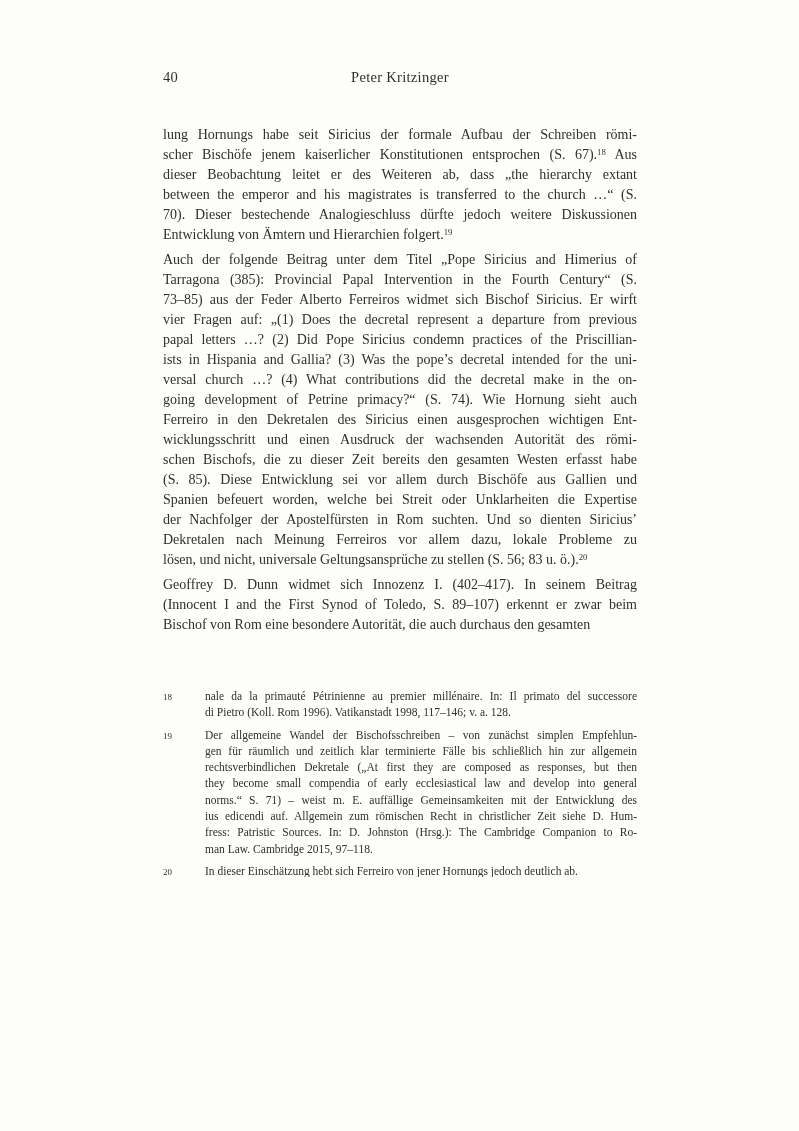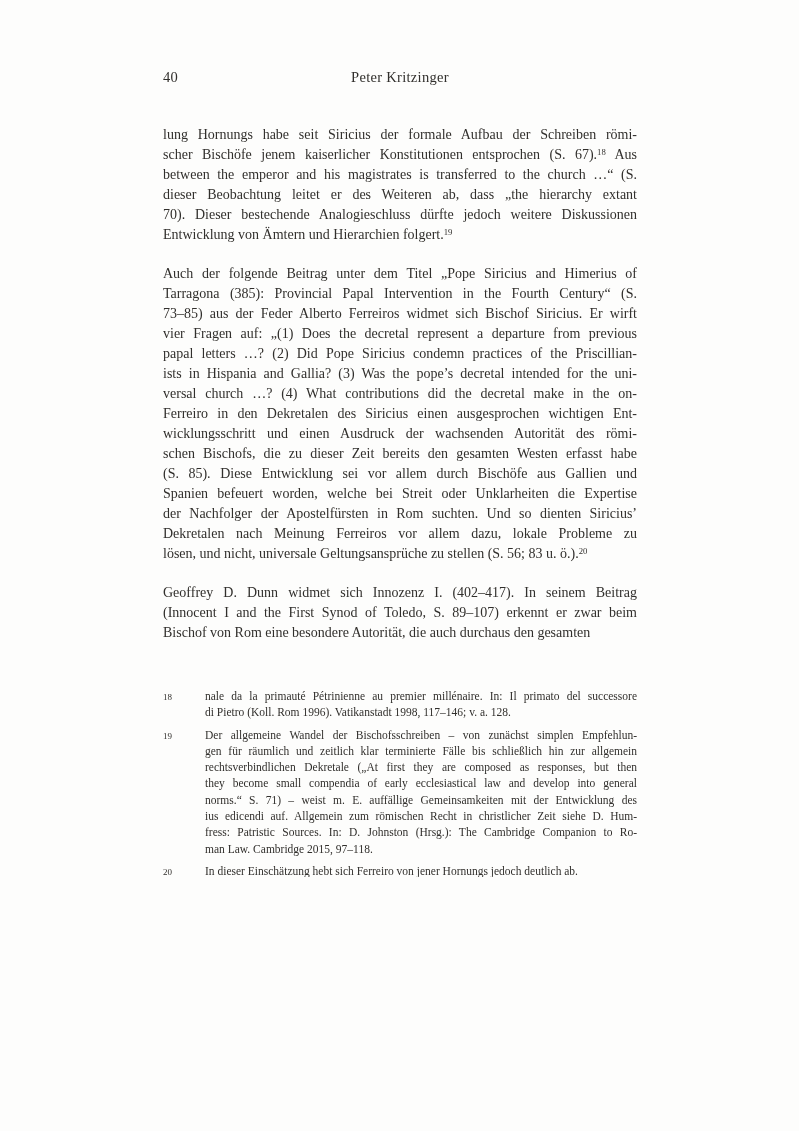--- a/index.html
+++ b/index.html
@@ -28,21 +28,21 @@
     top: 0;
   }
   .body-text {
     position: absolute;
     left: 163px;
     top: 125px;
     width: 474px;
     font-size: 14px;
     line-height: 20px;
   }
-  .para + .para { margin-top: 19px; }
+  .para + .para { margin-top: 5px; }
   .line {
     text-align: justify;
     text-align-last: justify;
     -moz-text-align-last: justify;
   }
   .line.last {
     text-align-last: left;
     -moz-text-align-last: left;
   }
   sup.fn-mark {
@@ -76,33 +76,34 @@
 <div class="page" style="background: rgb(253, 253, 252); color: rgb(49, 47, 44);">
   <header class="page-header">
     <span class="page-number">40</span>
     <span>Peter Kritzinger</span>
   </header>
 
   <main class="body-text" id="body-text">
       <div class="para">
         <div class="line" style=""><span>lung Hornungs habe seit Siricius der formale Aufbau der Schreiben römi-</span></div>
         <div class="line" style=""><span>scher Bischöfe jenem kaiserlicher Konstitutionen entsprochen (S. 67).</span><sup class="fn-mark">18</sup><span> Aus</span></div>
+        <div class="line" style=""><span>dieser Beobachtung leitet er des Weiteren ab, dass „the hierarchy extant</span></div>
         <div class="line" style=""><span>between the emperor and his magistrates is transferred to the church …“ (S.</span></div>
-        <div class="line" style=""><span>dieser Beobachtung leitet er des Weiteren ab, dass „the hierarchy extant</span></div>
         <div class="line" style=""><span>70). Dieser bestechende Analogieschluss dürfte jedoch weitere Diskussionen</span></div>
         <div class="line last" style=""><span>Entwicklung von Ämtern und Hierarchien folgert.</span><sup class="fn-mark">19</sup></div>
       </div>
       <div class="para">
         <div class="line" style=""><span>Auch der folgende Beitrag unter dem Titel „Pope Siricius and Himerius of</span></div>
         <div class="line" style=""><span>Tarragona (385): Provincial Papal Intervention in the Fourth Century“ (S.</span></div>
         <div class="line" style=""><span>73–85) aus der Feder Alberto Ferreiros widmet sich Bischof Siricius. Er wirft</span></div>
         <div class="line" style=""><span>vier Fragen auf: „(1) Does the decretal represent a departure from previous</span></div>
         <div class="line" style=""><span>papal letters …? (2) Did Pope Siricius condemn practices of the Priscillian-</span></div>
         <div class="line" style=""><span>ists in Hispania and Gallia? (3) Was the pope’s decretal intended for the uni-</span></div>
         <div class="line" style=""><span>versal church …? (4) What contributions did the decretal make in the on-</span></div>
+        <div class="line" style=""><span>going development of Petrine primacy?“ (S. 74). Wie Hornung sieht auch</span></div>
         <div class="line" style=""><span>Ferreiro in den Dekretalen des Siricius einen ausgesprochen wichtigen Ent-</span></div>
         <div class="line" style=""><span>wicklungsschritt und einen Ausdruck der wachsenden Autorität des römi-</span></div>
         <div class="line" style=""><span>schen Bischofs, die zu dieser Zeit bereits den gesamten Westen erfasst habe</span></div>
         <div class="line" style=""><span>(S. 85). Diese Entwicklung sei vor allem durch Bischöfe aus Gallien und</span></div>
         <div class="line" style=""><span>Spanien befeuert worden, welche bei Streit oder Unklarheiten die Expertise</span></div>
         <div class="line" style=""><span>der Nachfolger der Apostelfürsten in Rom suchten. Und so dienten Siricius’</span></div>
         <div class="line" style=""><span>Dekretalen nach Meinung Ferreiros vor allem dazu, lokale Probleme zu</span></div>
         <div class="line last" style=""><span>lösen, und nicht, universale Geltungsansprüche zu stellen (S. 56; 83 u. ö.).</span><sup class="fn-mark">20</sup></div>
       </div>
       <div class="para">

